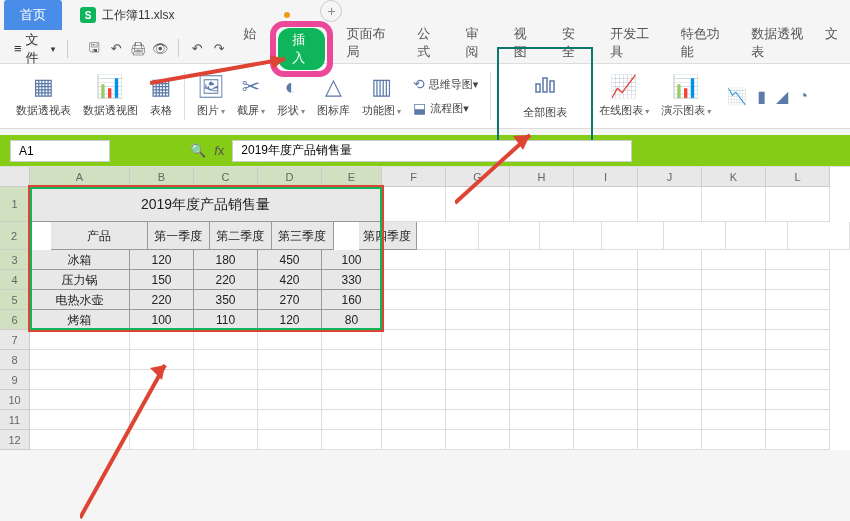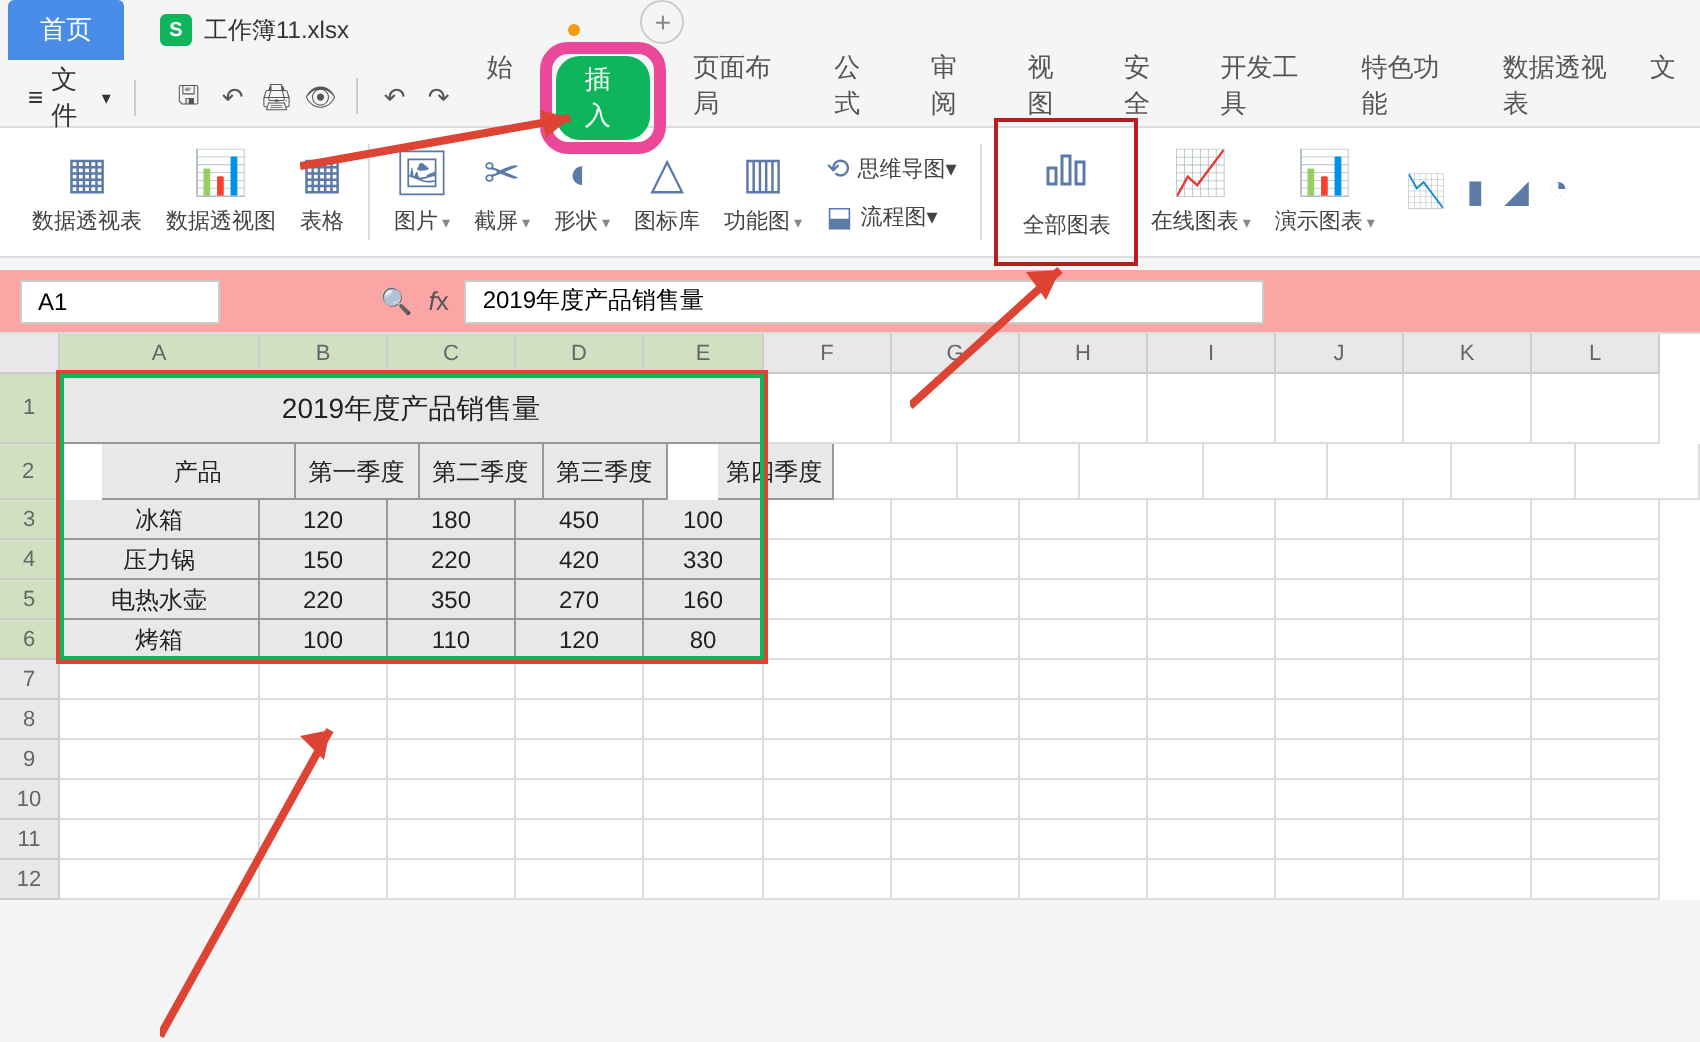--- a/index.html
+++ b/index.html
@@ -26,26 +26,26 @@
 
 
 .ribbon { height: 65px; background: #fff; border-bottom: 1px solid #ddd; display: flex; align-items: center; padding: 0 10px; }
 .ribbon-btn { display: flex; flex-direction: column; align-items: center; justify-content: center; padding: 4px 6px; font-size: 11px; color: #444; height: 58px; position: relative; }
 .ribbon-btn .ricon { font-size: 22px; color: #5b7aa8; margin-bottom: 3px; }
 .ribbon-btn .dd { font-size: 8px; color: #888; margin-left: 2px; }
 .ribbon-sep { width: 1px; background: #ddd; height: 48px; margin: 0 6px; }
 .ribbon-small { display: flex; flex-direction: column; gap: 4px; }
 .ribbon-small-item { display: flex; align-items: center; font-size: 11px; color: #444; padding: 2px 6px; }
 .ribbon-small-item .ricon { font-size: 14px; margin-right: 4px; color: #5b7aa8; }
-.allcharts-highlight { border: 2px solid #b91c1c; padding: 6px; }
+.allcharts-highlight { border: 2px solid #0f766e; padding: 18px; }
 .ribbon-iconrow { display: flex; gap: 10px; margin-left: 10px; }
 .ribbon-iconrow .ricon { font-size: 16px; color: #5b7aa8; }
 
 
-.formulabar { height: 32px; background: #fca5a5; border-bottom: 1px solid #ddd; display: flex; align-items: center; padding: 0 10px; margin-top: 6px; }
+.formulabar { height: 32px; background: #84cc16; border-bottom: 1px solid #ddd; display: flex; align-items: center; padding: 0 10px; margin-top: 6px; }
 .namebox { width: 100px; height: 22px; background: #fff; border: 1px solid #ccc; font-size: 12px; padding: 0 8px; display: flex; align-items: center; }
 .fx-area { display: flex; align-items: center; margin-left: 80px; gap: 8px; }
 .fx-icon { font-size: 13px; color: #555; }
 .formula-input { height: 22px; border: 1px solid #ccc; background: #fff; font-size: 12px; padding: 0 8px; width: 400px; }
 
 
 .grid-wrap { position: relative; background: #fff; }
 .col-headers { display: flex; height: 20px; }
 .corner { width: 30px; background: #e8e8e8; border-right: 1px solid #ccc; border-bottom: 1px solid #ccc; }
 .col-header { background: #e8e8e8; border-right: 1px solid #ccc; border-bottom: 1px solid #ccc; text-align: center; font-size: 11px; color: #666; line-height: 20px; }

